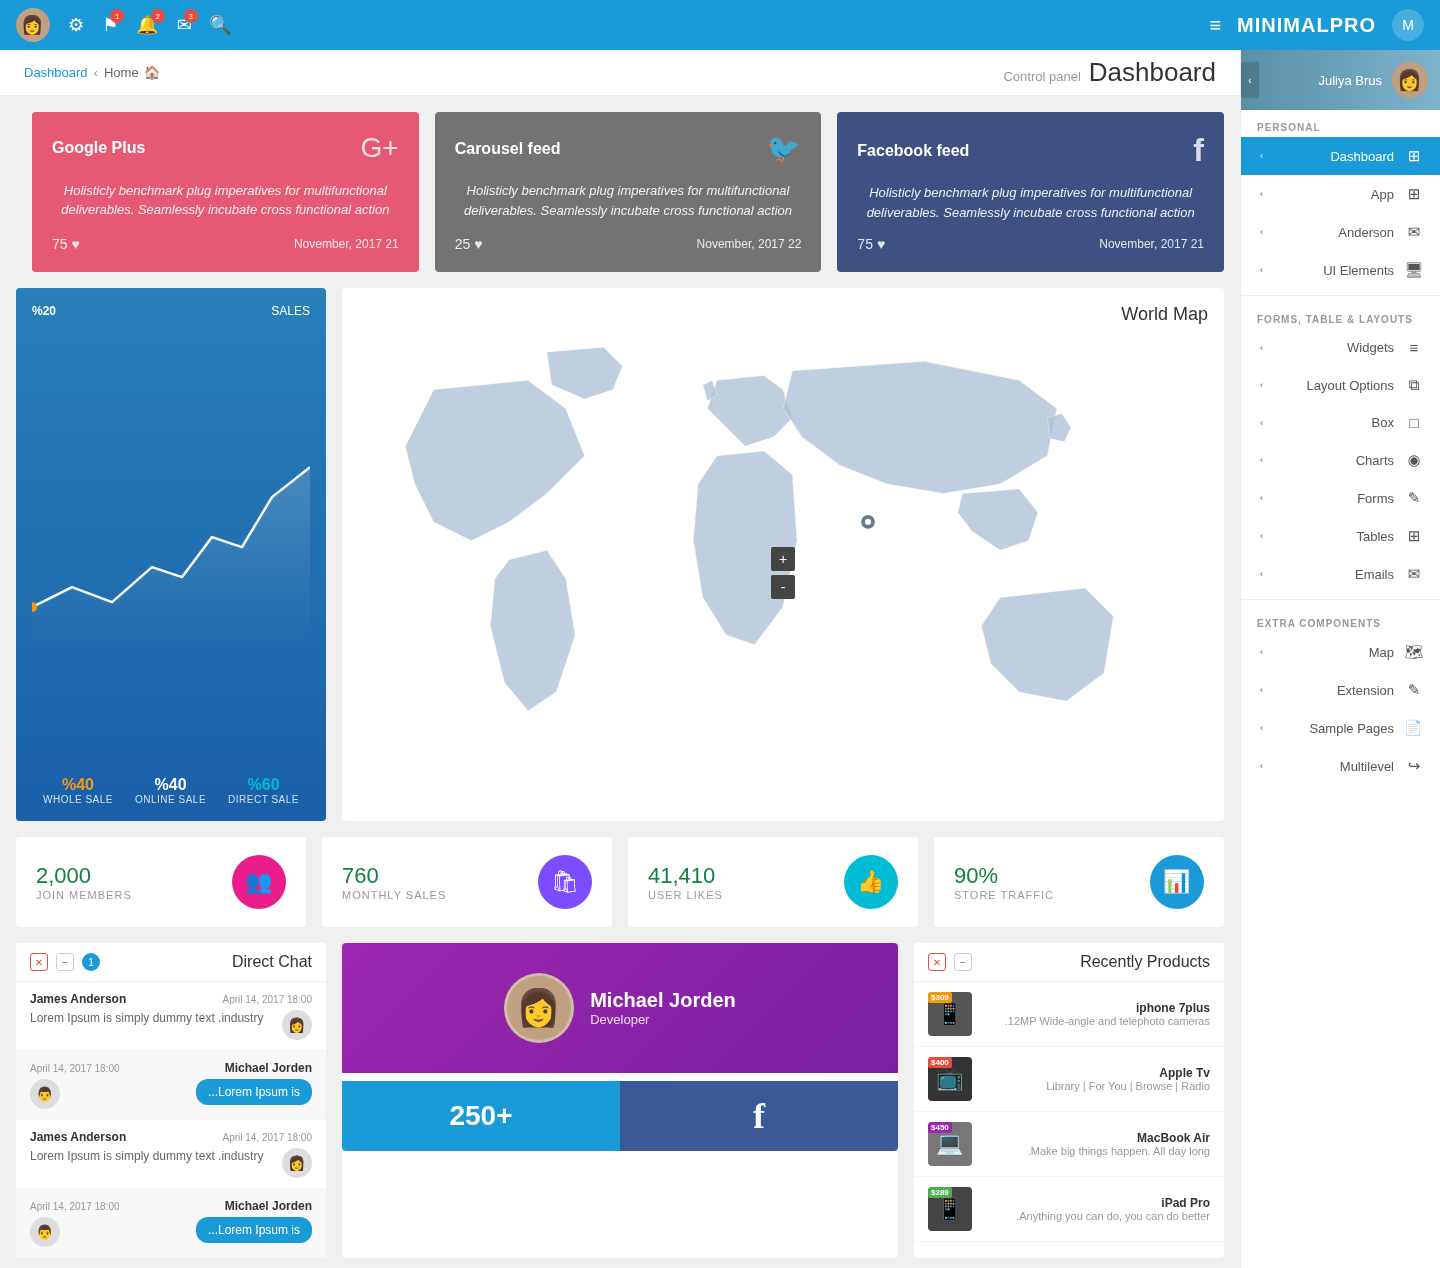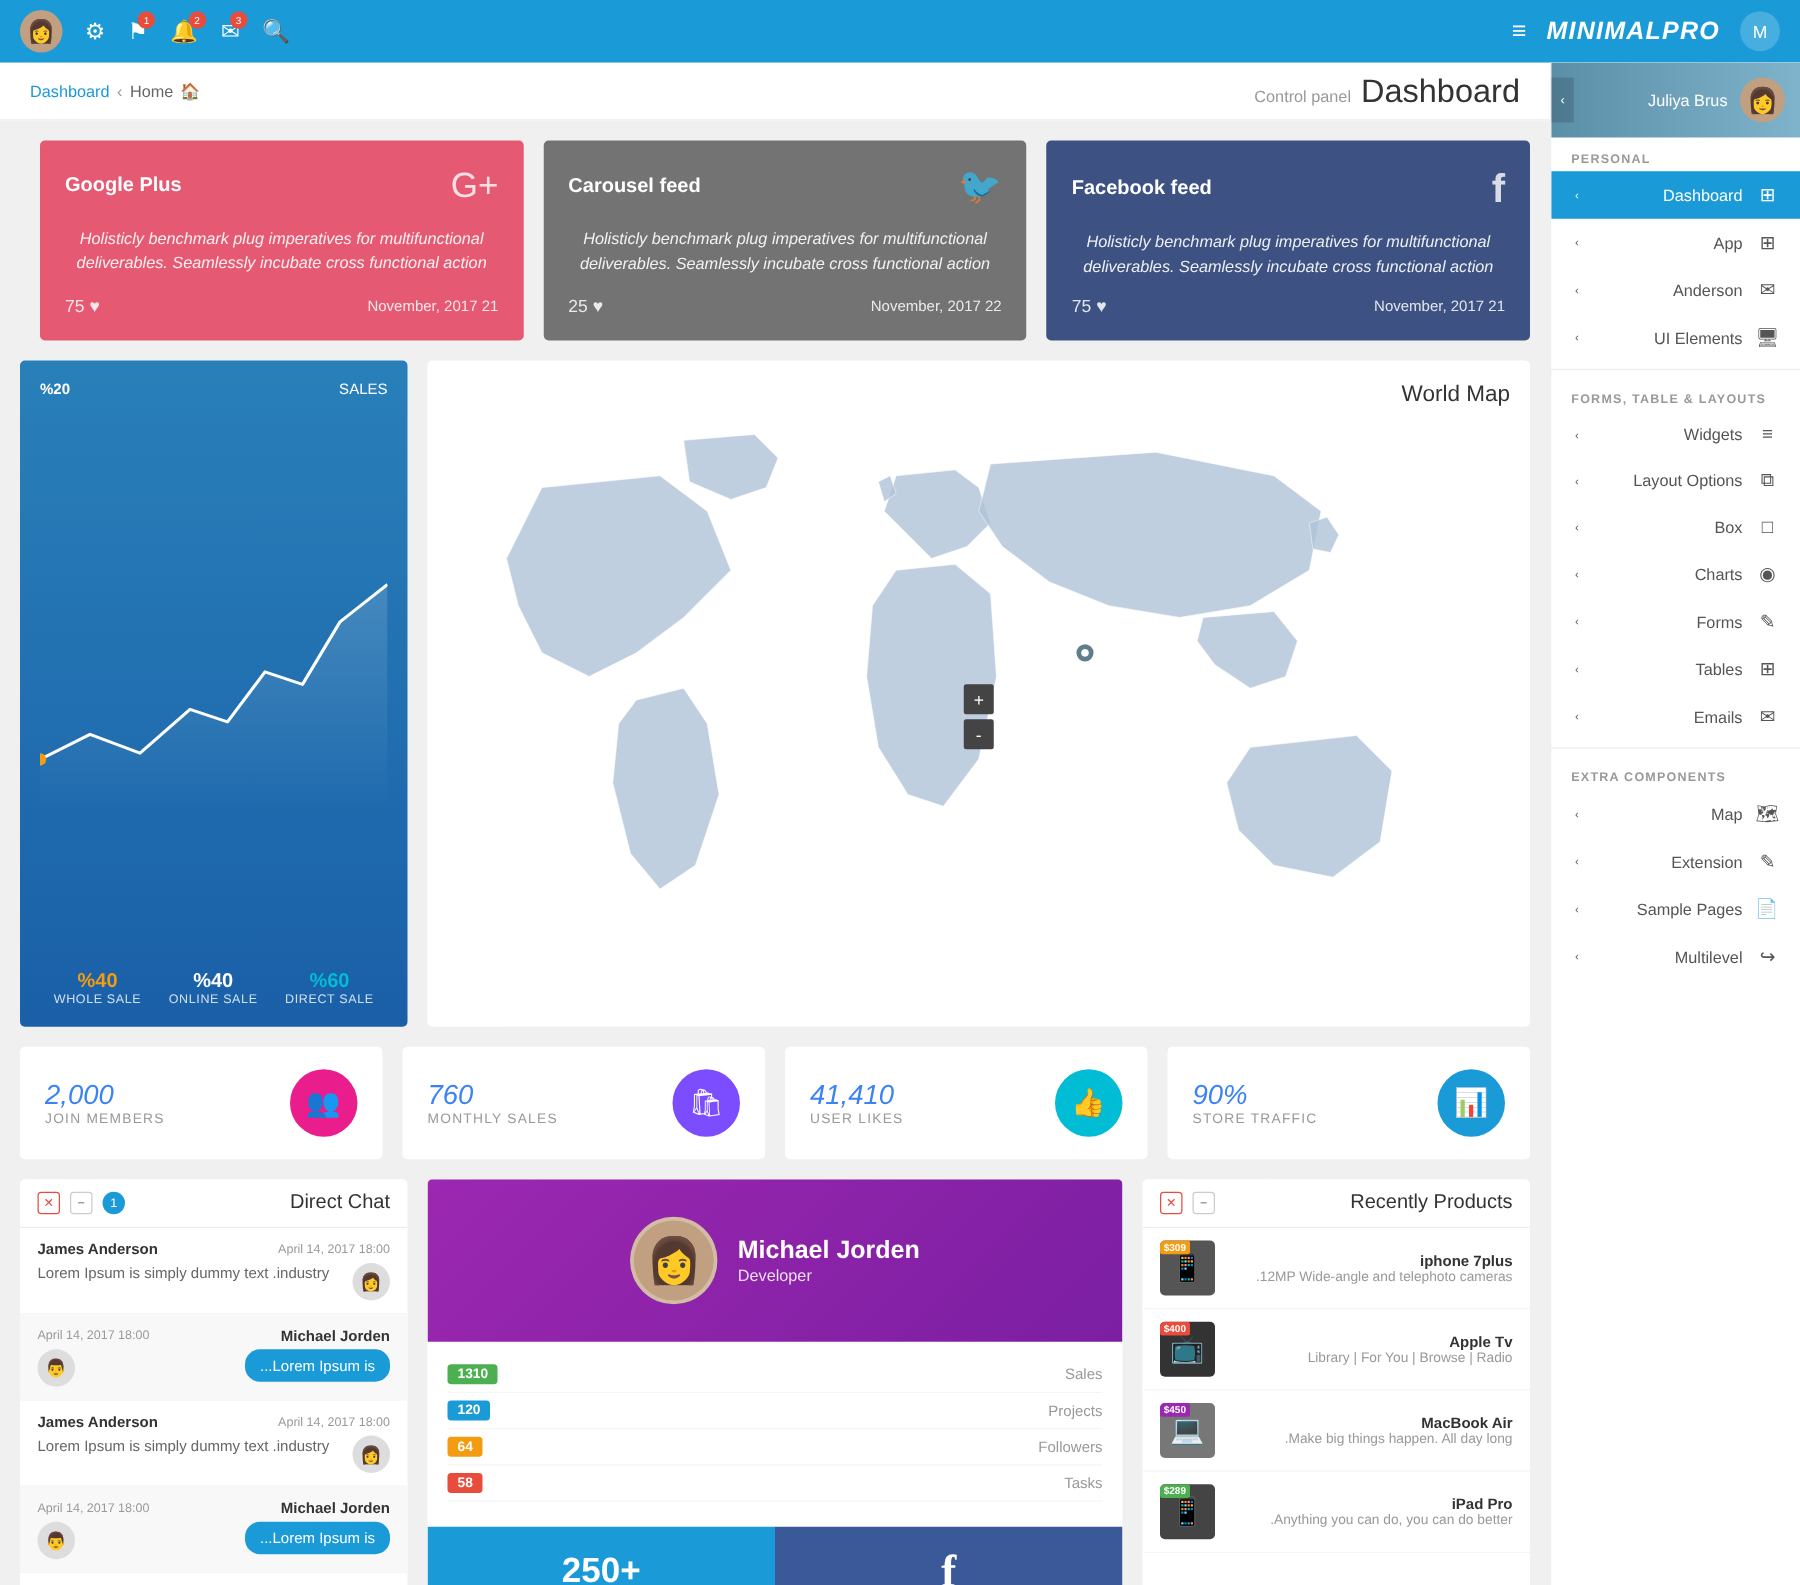--- a/index.html
+++ b/index.html
@@ -18,21 +18,21 @@
     .top-nav-left { display: flex; gap: 18px; align-items: center; }
     .top-nav-left .icon { font-size: 18px; cursor: pointer; position: relative; }
     .badge {
       position: absolute; top: -5px; right: -6px;
       background: #e74c3c; border-radius: 50%; width: 14px; height: 14px;
       font-size: 8px; display: flex; align-items: center; justify-content: center; color: white;
     }
     .top-nav-avatar { width: 34px; height: 34px; border-radius: 50%; background: #c0a080; overflow: hidden; display: flex; align-items: center; justify-content: center; font-size: 18px; }
     .top-nav-right { margin-left: auto; display: flex; align-items: center; gap: 16px; }
     .brand { color: white; font-size: 20px; font-weight: 300; letter-spacing: 1px; }
-    .brand span { font-weight: 700; font-style: italic; }
+    .brand span { font-weight: 700; }
     .brand-icon { width: 32px; height: 32px; background: rgba(255,255,255,0.2); border-radius: 50%; display: flex; align-items: center; justify-content: center; font-size: 14px; }
     .hamburger { font-size: 20px; cursor: pointer; }
 
     
     .main-layout { display: flex; flex: 1; overflow: hidden; }
 
     
     .sidebar {
       width: 200px;
       background: white;
@@ -171,21 +171,21 @@
       flex: 1;
       background: white;
       border-radius: 4px;
       padding: 16px 20px;
       display: flex;
       align-items: center;
       justify-content: space-between;
       min-height: 90px;
     }
     .stat-info { }
-    .stat-value { font-size: 22px; font-weight: 300; color: #3b82f6; font-style: italic; }
+    .stat-value { font-size: 22px; font-weight: 300; color: #15803d; }
     .stat-label { font-size: 11px; color: #999; letter-spacing: 1px; text-transform: uppercase; }
     .stat-icon-circle {
       width: 54px; height: 54px; border-radius: 50%;
       display: flex; align-items: center; justify-content: center;
       font-size: 22px; color: white;
     }
     .stat-icon-circle.pink { background: #e91e8c; }
     .stat-icon-circle.purple { background: #7c4dff; }
     .stat-icon-circle.teal { background: #00bcd4; }
     .stat-icon-circle.blue { background: #1a9ad7; }
@@ -558,38 +558,20 @@
         </div>
 
         <div class="profile-card">
           <div class="profile-banner">
             <div class="profile-avatar">👩</div>
             <div class="profile-info">
               <div class="profile-name">Michael Jorden</div>
               <div class="profile-role">Developer</div>
             </div>
           </div>
-          <div class="profile-stats">
-            <div class="profile-stat-row">
-              <span class="profile-stat-badge" style="background:#4caf50;">1310</span>
-              <span class="profile-stat-label">Sales</span>
-            </div>
-            <div class="profile-stat-row">
-              <span class="profile-stat-badge" style="background:#1a9ad7;">120</span>
-              <span class="profile-stat-label">Projects</span>
-            </div>
-            <div class="profile-stat-row">
-              <span class="profile-stat-badge" style="background:#f39c12;">64</span>
-              <span class="profile-stat-label">Followers</span>
-            </div>
-            <div class="profile-stat-row">
-              <span class="profile-stat-badge" style="background:#e74c3c;">58</span>
-              <span class="profile-stat-label">Tasks</span>
-            </div>
-          </div>
 
           <div style="display:flex;gap:0;margin-top:8px;">
             <div class="blue-banner" style="border-radius:0 0 0 4px;font-size:28px;flex:1;min-height:70px;">
               <span>250+</span>
             </div>
             <div class="fb-banner" style="border-radius:0 0 4px 0;flex:1;min-height:70px;">
               <span style="font-size:36px;font-weight:900;font-family:serif;">f</span>
             </div>
           </div>
         </div>

